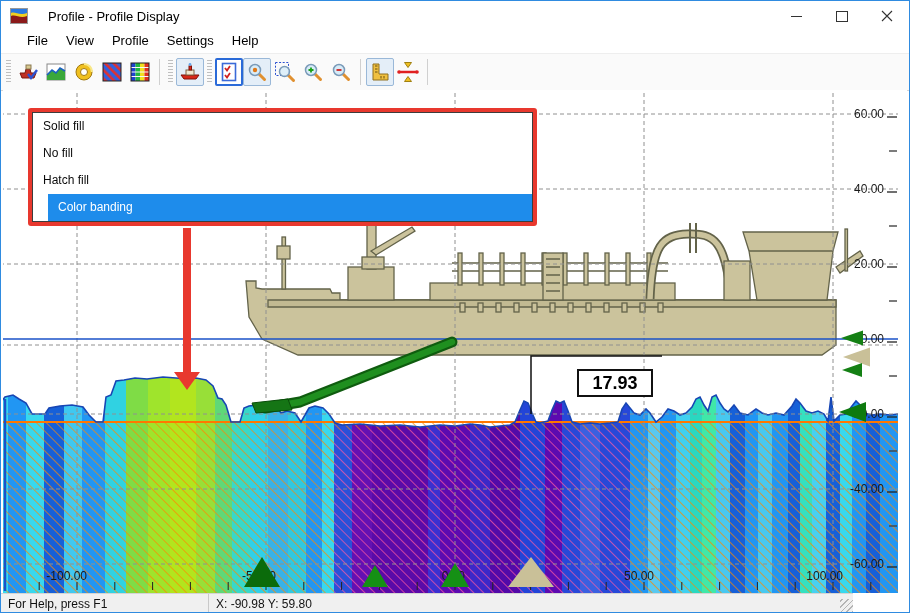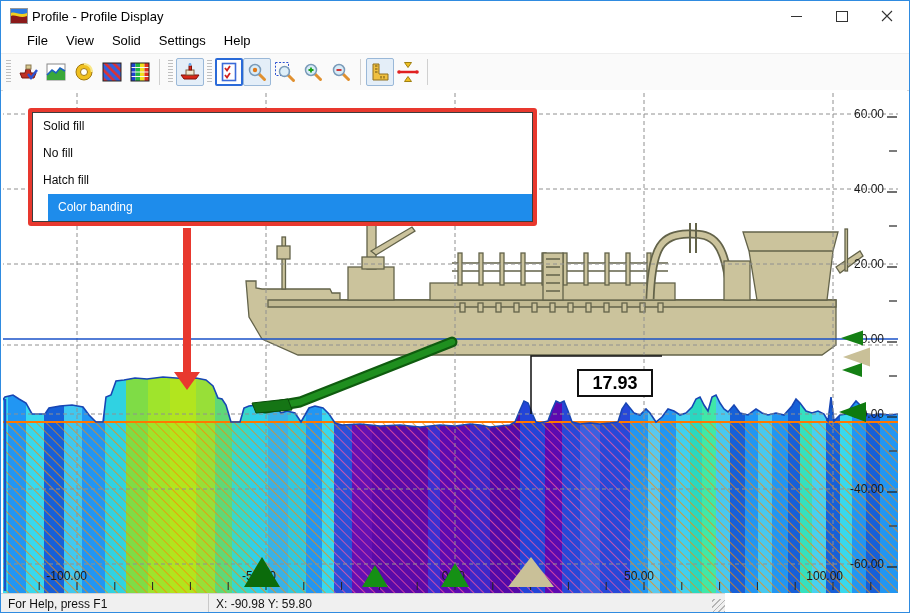--- a/index.html
+++ b/index.html
@@ -1,21 +1,21 @@
 <!DOCTYPE html>
 <html><head>
 <meta charset="utf-8">
 <style>
   html,body{margin:0;padding:0;background:#fff;}
   body{width:910px;height:613px;font-family:"Liberation Sans",sans-serif;-webkit-font-smoothing:antialiased;}
   .window{position:relative;width:908px;height:611px;border:1px solid #2f8be0;background:#fff;overflow:hidden;box-sizing:content-box;}
   
   .titlebar{height:30px;display:flex;align-items:center;background:#fff;}
   .title-icon{width:18px;height:16px;margin-left:9px;flex:none;}
-  .title-text{font-size:13px;margin-left:4px;color:#000;white-space:nowrap;}
+  .title-text{font-size:13px;margin-left:20px;color:#000;white-space:nowrap;}
   .win-controls{margin-left:auto;display:flex;height:30px;}
   .win-btn{width:45px;height:30px;display:flex;align-items:center;justify-content:center;}
   .min-glyph{width:11px;height:0;border-top:1px solid #333;display:block;}
   .max-glyph{width:10px;height:9px;border:1.2px solid #333;display:block;}
   
   .menubar{height:22px;display:flex;align-items:flex-start;padding-left:17px;background:#fff;}
   .menu-item{font-size:13px;padding:2px 9px;color:#000;cursor:default;}
   
   .toolbar{height:36px;display:flex;align-items:center;background:#fafafa;border-top:1px solid #eee;border-bottom:1px solid #d7d7d7;padding-left:2px;}
   .grip{width:5px;height:24px;margin:0 3px;background:repeating-linear-gradient(to bottom,#bfbfbf 0 1px,transparent 1px 3px);flex:none;}
@@ -30,21 +30,21 @@
   
   .chart{position:absolute;left:2px;top:89px;width:904px;height:503px;background:#fff;}
   .axis-label{font-size:12px;fill:#1a1a1a;font-family:"Liberation Sans",sans-serif;}
   
   .ctx-menu{position:absolute;left:27px;top:107px;width:509px;border:4px solid #e8382e;border-radius:3px;background:#fff;box-sizing:border-box;z-index:30;}
   .ctx-inner{border:1px solid #3c3c3c;background:#fff;}
   .ctx-item{height:27px;line-height:27px;padding-left:10px;font-size:12px;color:#0a0a0a;white-space:nowrap;}
   
   .annot-box{position:absolute;left:576px;top:368px;width:72px;height:24px;border:2px solid #111;background:#fff;font-size:18px;font-weight:bold;color:#000;display:flex;align-items:center;justify-content:center;z-index:10;}
   
-  .statusbar{position:absolute;left:0;top:592px;width:724px;height:19px;background:#f0f0f0;border-top:1px solid #d5d5d5;display:flex;font-size:12px;color:#111;align-items:center;z-index:20;}
+  .statusbar{position:absolute;left:0;top:592px;width:852px;height:19px;background:#f0f0f0;border-top:1px solid #d5d5d5;display:flex;font-size:12px;color:#111;align-items:center;z-index:20;}
   .status-sec1{width:200px;padding-left:7px;white-space:nowrap;}
   .status-div{width:1px;height:19px;background:#c9c9c9;}
   .status-sec2{flex:1;padding-left:7px;white-space:nowrap;}
   .grip-corner{width:13px;height:13px;margin-top:4px;background:
     repeating-linear-gradient(315deg,#b4b4b4 0 1px,transparent 1px 4px);}
 </style>
 </head>
 <body>
 
 <div class="window">
@@ -68,21 +68,21 @@
         <svg width="12" height="12" viewBox="0 0 12 12">
             <path d="M1,1 L11,11 M11,1 L1,11" stroke="#333" stroke-width="1.1"></path>
           </svg>
       </div>
     </div>
   </div>
 
   <div class="menubar" id="menubar">
       <span class="menu-item">File</span>
       <span class="menu-item">View</span>
-      <span class="menu-item">Solid</span>
+      <span class="menu-item">Profile</span>
       <span class="menu-item">Settings</span>
       <span class="menu-item">Help</span>
     </div>
 
   <div class="toolbar">
     <span class="grip"></span>
 
     <button class="tbtn">
       <svg width="22" height="22" viewBox="0 0 22 22">
         <path d="M3,12 L8,12 L9,8 L13,8 L14,12 L19,12 L17,17 L5,17 Z" fill="#c03024" stroke="#7a1a10"></path>

